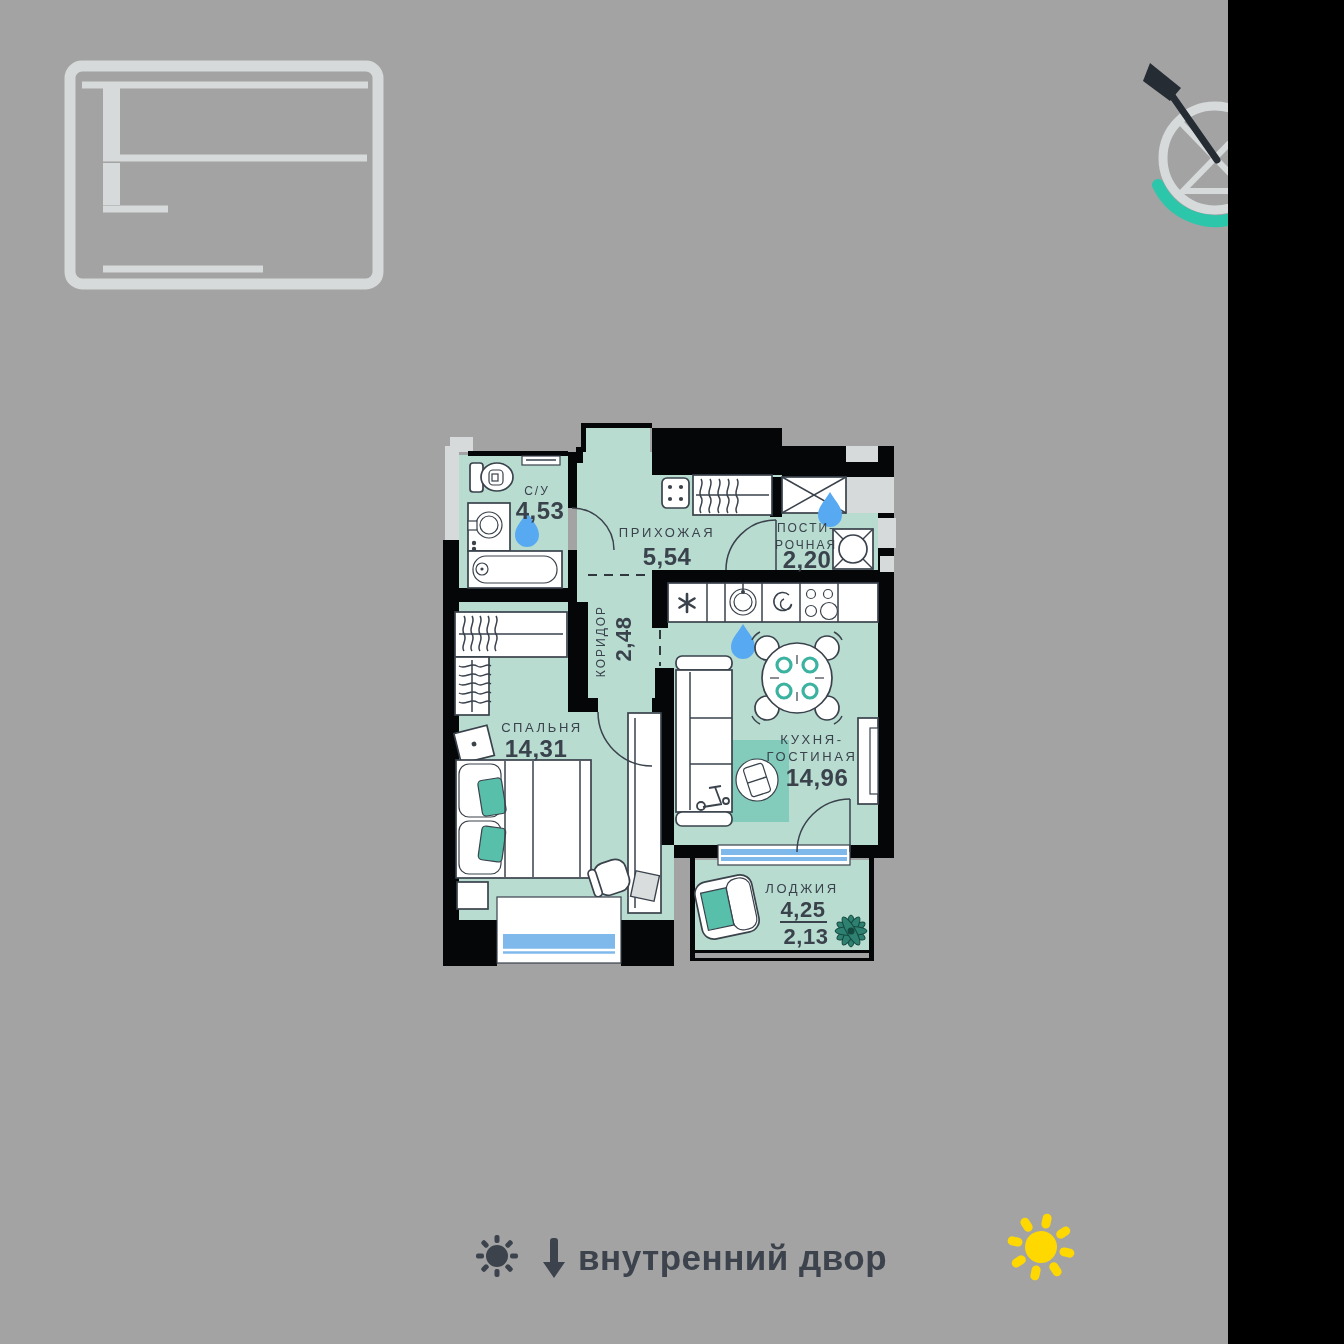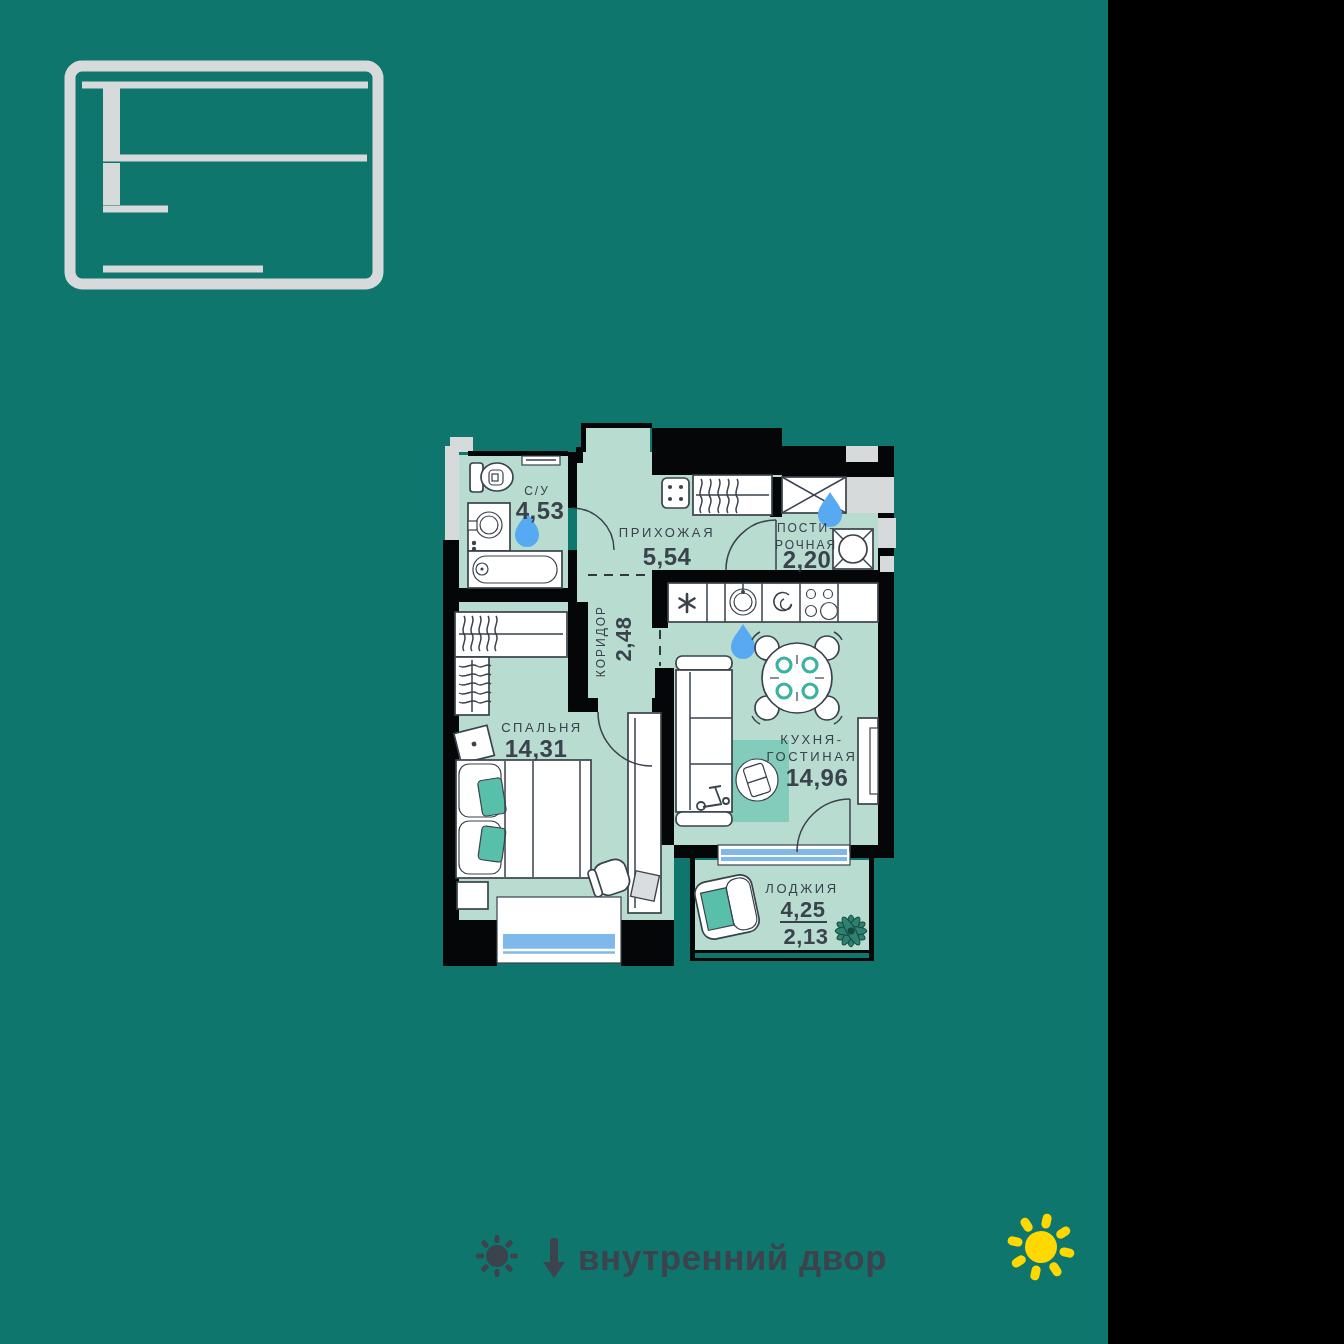--- a/index.html
+++ b/index.html
@@ -1,16 +1,16 @@
 <!DOCTYPE html>
 <html><head>
 <meta charset="utf-8">
 <style>
   html,body{margin:0;padding:0;background:#000;}
-  .stage{position:relative;width:1108px;height:1344px;background:#0f766e;overflow:hidden;text-decoration:underline;}
+  .stage{position:relative;width:1228px;height:1344px;background:#a3a3a3;overflow:hidden;text-decoration:underline;}
   svg{position:absolute;left:0;top:0;}
   text{font-family:"Liberation Sans",sans-serif;fill:#3a424c;}
   .room-label{font-size:13px;letter-spacing:2.6px;text-anchor:middle;}
   .room-label.sm{font-size:12px;letter-spacing:2px;}
   .area-num{font-size:24px;font-weight:600;text-anchor:middle;letter-spacing:0.5px;}
   .area-num.sm{font-size:22px;}
   .footer-text{font-size:35px;font-weight:bold;letter-spacing:0.5px;fill:#3c434c;}
   .wall{fill:#050607;}
   .gray{fill:#d6dada;}
   .mint{fill:#b9dcd1;}

